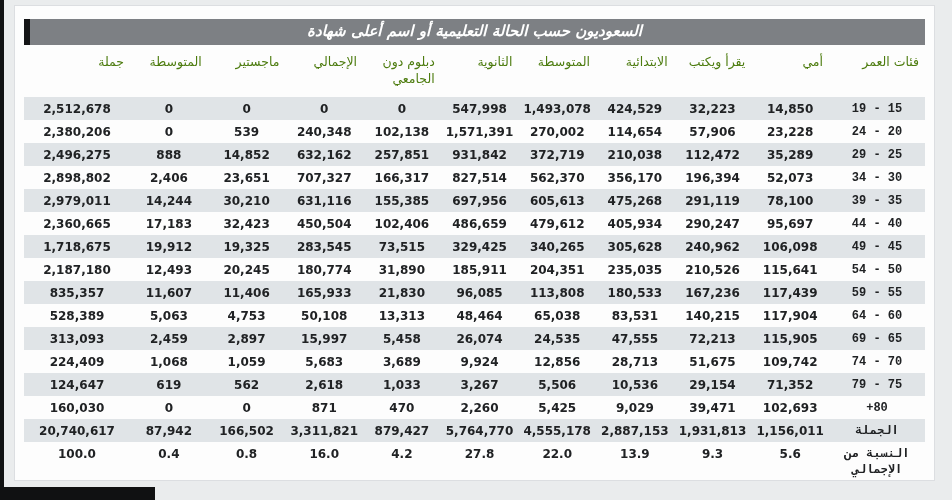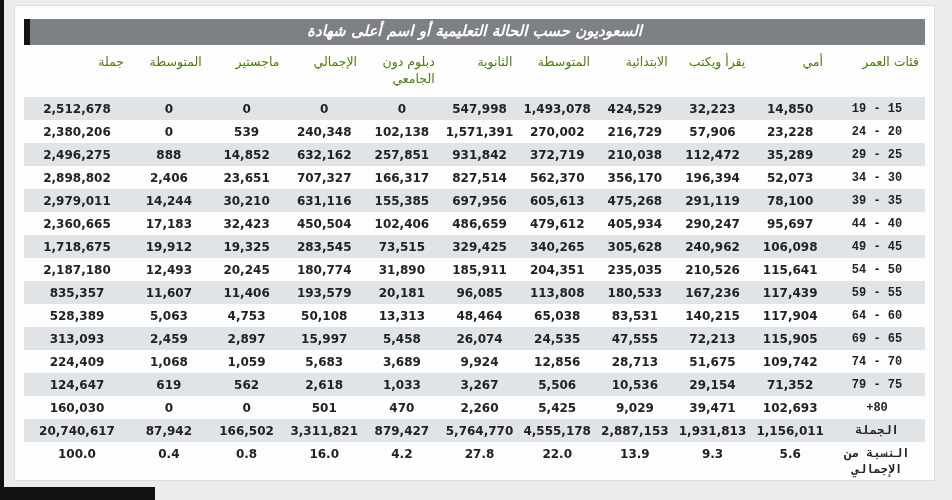--- a/index.html
+++ b/index.html
@@ -89,21 +89,21 @@
             <td>0</td>
             <td>0</td>
             <td>0</td>
             <td>0</td>
             <td>2,512,678</td>
           </tr>
           <tr>
             <td>24 - 20</td>
             <td>23,228</td>
             <td>57,906</td>
-            <td>216,729</td>
+            <td>114,654</td>
             <td>270,002</td>
             <td>1,571,391</td>
             <td>102,138</td>
             <td>240,348</td>
             <td>539</td>
             <td>0</td>
             <td>2,380,206</td>
           </tr>
           <tr>
             <td>29 - 25</td>
@@ -183,22 +183,22 @@
             <td>12,493</td>
             <td>2,187,180</td>
           </tr>
           <tr>
             <td>59 - 55</td>
             <td>117,439</td>
             <td>167,236</td>
             <td>180,533</td>
             <td>113,808</td>
             <td>96,085</td>
-            <td>20,181</td>
-            <td>193,579</td>
+            <td>21,830</td>
+            <td>165,933</td>
             <td>11,406</td>
             <td>11,607</td>
             <td>835,357</td>
           </tr>
           <tr>
             <td>64 - 60</td>
             <td>117,904</td>
             <td>140,215</td>
             <td>83,531</td>
             <td>65,038</td>
@@ -249,21 +249,21 @@
             <td>124,647</td>
           </tr>
           <tr>
             <td>+80</td>
             <td>102,693</td>
             <td>39,471</td>
             <td>9,029</td>
             <td>5,425</td>
             <td>2,260</td>
             <td>470</td>
-            <td>501</td>
+            <td>871</td>
             <td>0</td>
             <td>0</td>
             <td>160,030</td>
           </tr>
           <tr>
             <td>الجملة</td>
             <td>1,156,011</td>
             <td>1,931,813</td>
             <td>2,887,153</td>
             <td>4,555,178</td>

